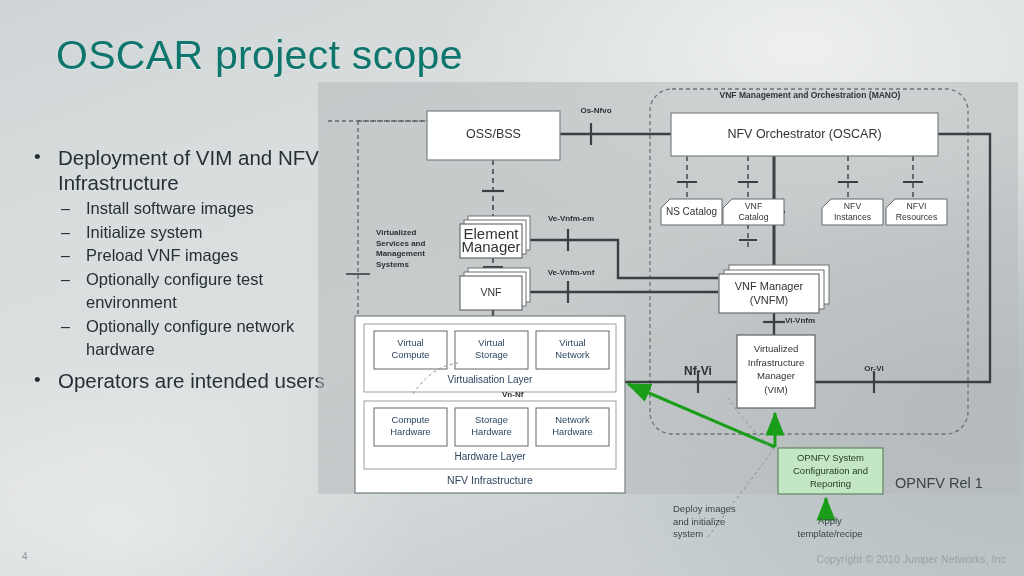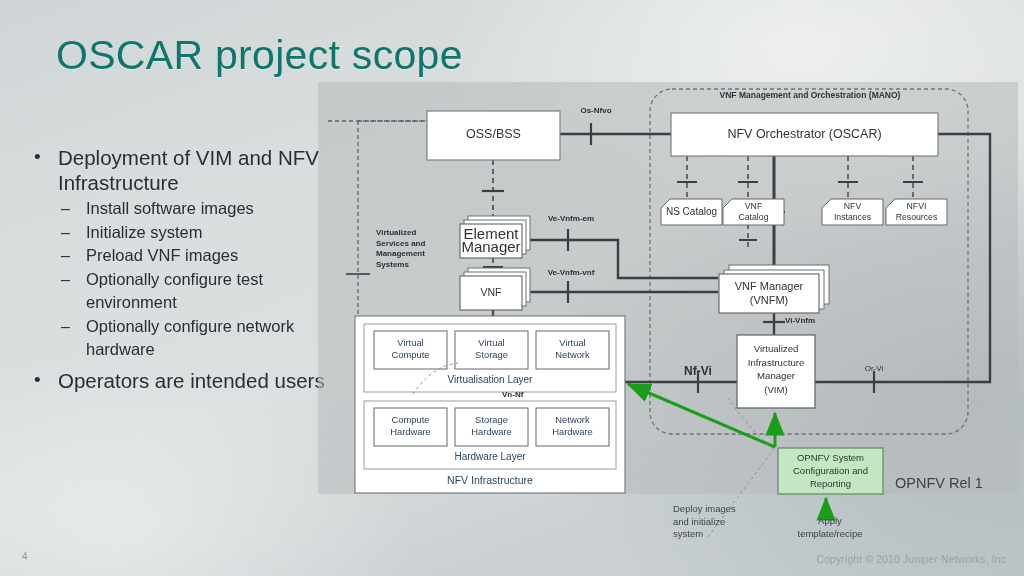--- a/index.html
+++ b/index.html
@@ -199,21 +199,21 @@
 <div class="nodelabel" style="left:137px;top:332px;width:73px;font-size:9.4px;line-height:12px;color:#2d4660;">Storage<br>Hardware</div>
 <div class="nodelabel" style="left:218px;top:332px;width:73px;font-size:9.4px;line-height:12px;color:#2d4660;">Network<br>Hardware</div>
 <div class="nodelabel" style="left:46px;top:369px;width:252px;font-size:10px;color:#2d4660;">Hardware Layer</div>
 <div class="nodelabel" style="left:37px;top:392px;width:270px;font-size:10.5px;color:#2d4660;">NFV Infrastructure</div>
 
 <div class="nodelabel" style="left:248px;top:24px;width:60px;font-size:8px;font-weight:600;color:#2a3033;">Os-Nfvo</div>
 <div class="nodelabel" style="left:218px;top:132px;width:70px;font-size:8px;font-weight:600;color:#2a3033;">Ve-Vnfm-em</div>
 <div class="nodelabel" style="left:218px;top:186px;width:70px;font-size:8px;font-weight:600;color:#2a3033;">Ve-Vnfm-vnf</div>
 <div class="nodelabel" style="left:467px;top:234px;width:44px;font-size:8px;font-weight:600;color:#2a3033;text-align:left;">Vi-Vnfm</div>
 <div class="nodelabel" style="left:357px;top:282px;width:46px;font-size:12px;font-weight:600;color:#2a3033;">Nf-Vi</div>
-<div class="nodelabel" style="left:533px;top:282px;width:46px;font-size:8px;font-weight:400;color:#2a3033;">Or-Vi</div>
+<div class="nodelabel" style="left:533px;top:282px;width:46px;font-size:8px;font-weight:700;color:#2a3033;">Or-Vi</div>
 <div class="nodelabel" style="left:184px;top:308px;width:40px;font-size:8px;font-weight:600;color:#2a3033;text-align:left;">Vn-Nf</div>
 
 <div class="nodelabel" style="left:460px;top:370px;width:105px;font-size:9.5px;line-height:12.8px;color:#1f3a1f;">OPNFV System<br>Configuration and<br>Reporting</div>
 
 <div class="nodelabel" style="left:355px;top:421px;width:88px;font-size:9.5px;line-height:12.5px;color:#3c4348;text-align:left;">Deploy images<br>and initialize<br>system</div>
 <div class="nodelabel" style="left:463px;top:433px;width:98px;font-size:9.5px;line-height:12.5px;color:#3c4348;">Apply<br>template/recipe</div>
 </div>
 
 <div class="opnfvrel">OPNFV Rel 1</div>
 

